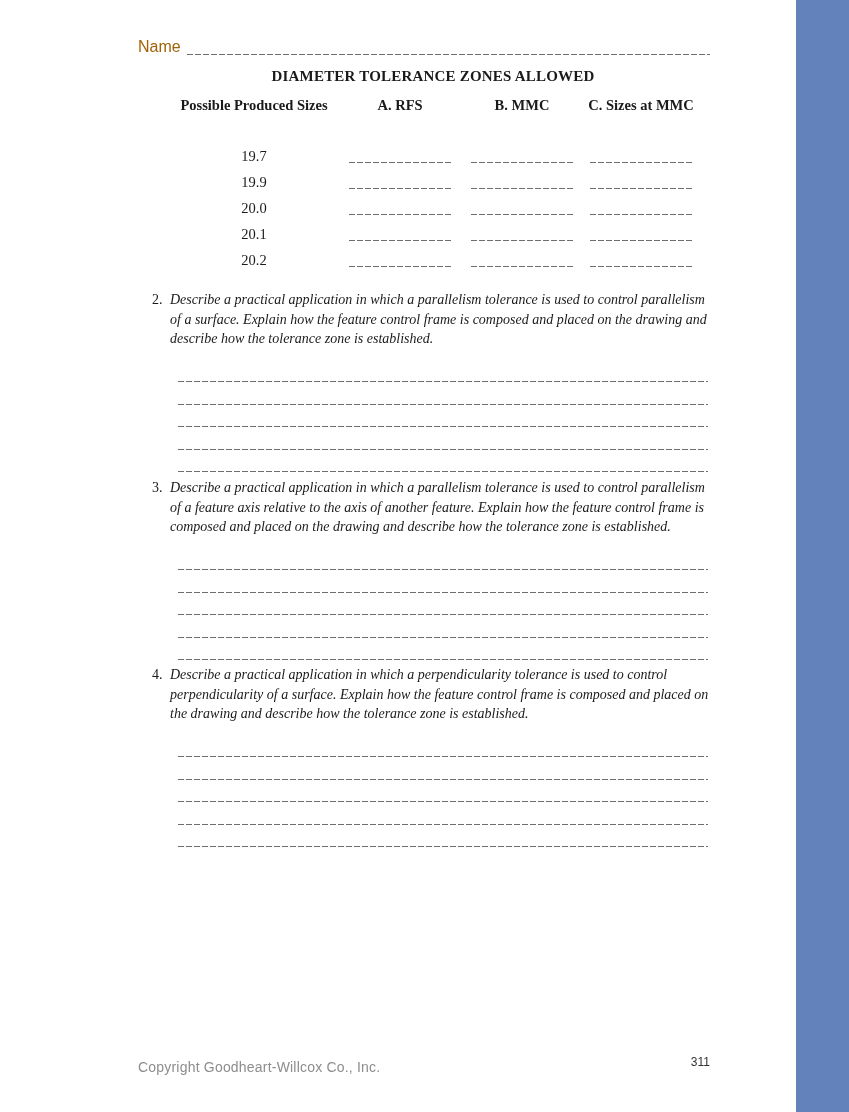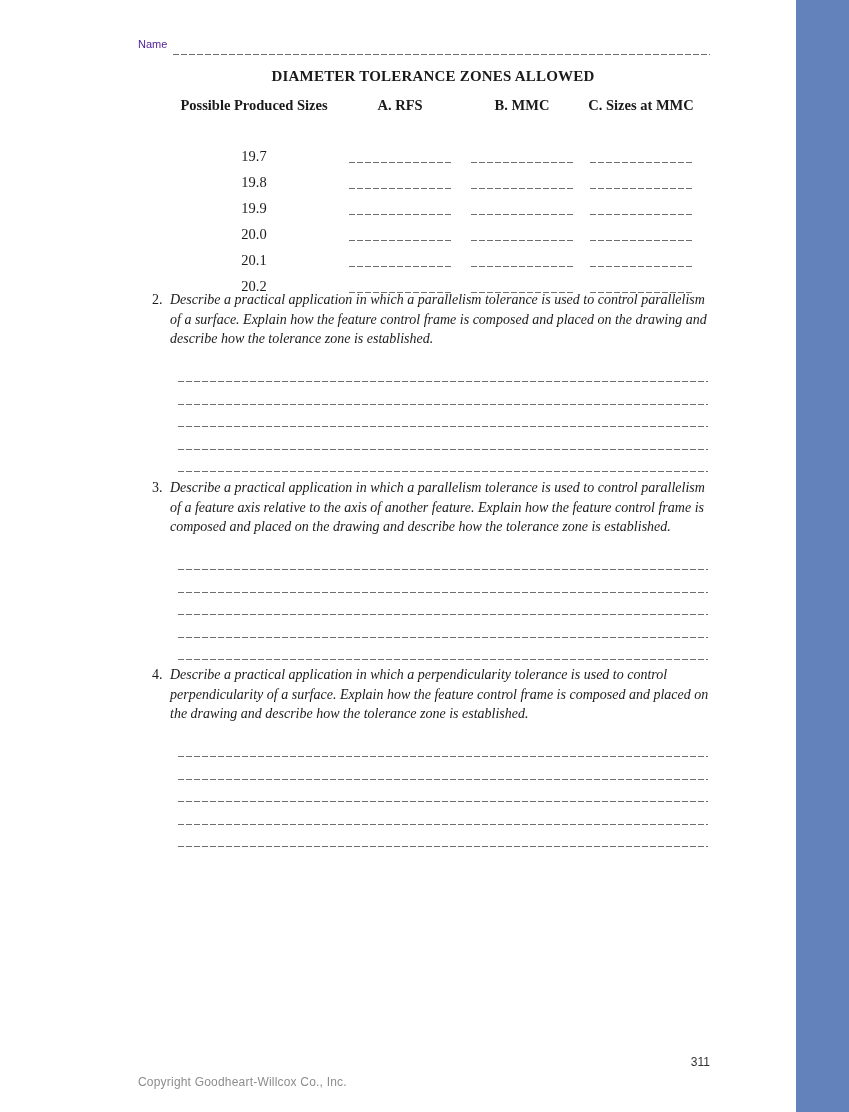--- a/index.html
+++ b/index.html
@@ -23,25 +23,25 @@
     background-image: repeating-linear-gradient(90deg, #6e6e6e 0px, #6e6e6e 6px, rgba(0,0,0,0) 6px, rgba(0,0,0,0) 8px);
     background-size: 100% 1.4px;
     background-repeat: no-repeat;
     background-position: left bottom;
   }
   .name-row {
     position: absolute;
     left: 138px; top: 38px;
     width: 572px;
     display: flex;
-    align-items: flex-start;
+    align-items: center;
     gap: 6px;
     font-family: "Liberation Sans", sans-serif;
-    font-size: 11px;
-    color: #4c1d95;
+    font-size: 16px;
+    color: #a16207;
   }
   .name-line { flex: 1; height: 17px; }
 
   .tol-table { position: absolute; left: 168px; top: 68px; width: 530px; }
   .tol-title { text-align: center; font-weight: bold; font-size: 15px; letter-spacing: 0.2px; }
   .tol-head {
     display: grid;
     grid-template-columns: 172px 120px 124px 114px;
     margin-top: 12px;
     font-weight: bold;
@@ -74,21 +74,21 @@
 
   .footer {
     position: absolute;
     left: 138px; top: 1055px;
     width: 572px;
     display: flex;
     justify-content: space-between;
     align-items: flex-start;
     font-family: "Liberation Sans", sans-serif;
   }
-  .copyright { font-size: 12px; color: #8d8d8d; margin-top: 20px; letter-spacing: 0.2px; }
+  .copyright { font-size: 14px; color: #8d8d8d; margin-top: 4px; letter-spacing: 0.2px; }
   .pageno { font-size: 12px; color: #333333; }
 </style>
 </head>
 <body>
 
 <div class="page">
 
   <div class="accent-bar" style="background: rgb(99, 130, 188);"></div>
 
   <div class="name-row">
@@ -100,26 +100,20 @@
     <div class="tol-title">DIAMETER TOLERANCE ZONES ALLOWED</div>
     <div class="tol-head">
       <span>Possible Produced Sizes</span>
       <span>A. RFS</span>
       <span>B. MMC</span>
       <span>C. Sizes at MMC</span>
     </div>
     <div class="tol-rows">
       <div class="tol-row">
         <span class="size-cell">19.7</span>
-        <span class="tline uline"></span>
-        <span class="tline uline"></span>
-        <span class="tline uline"></span>
-      </div>
-      <div class="tol-row">
-        <span class="size-cell">19.8</span>
         <span class="tline uline"></span>
         <span class="tline uline"></span>
         <span class="tline uline"></span>
       </div>
       <div class="tol-row">
         <span class="size-cell">19.9</span>
         <span class="tline uline"></span>
         <span class="tline uline"></span>
         <span class="tline uline"></span>
       </div>

